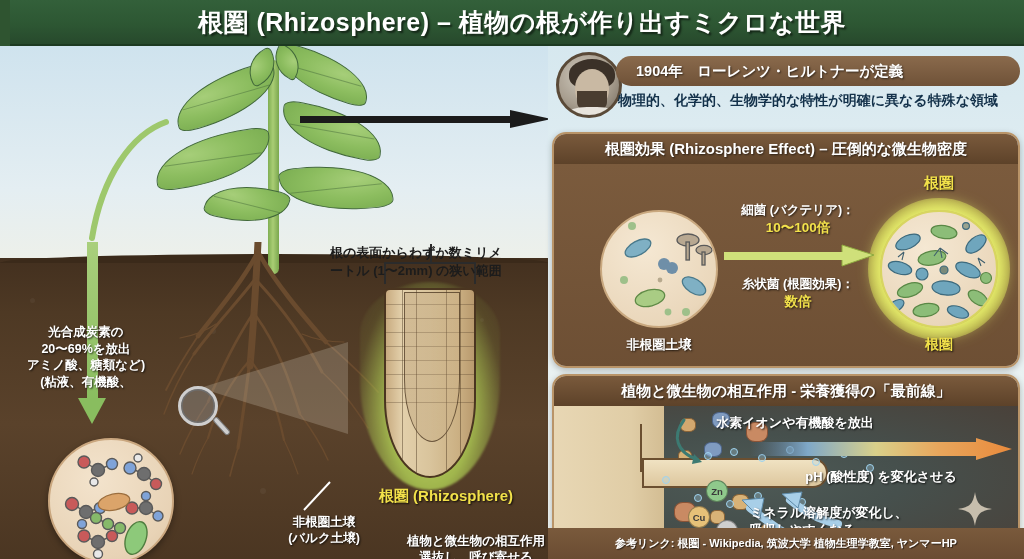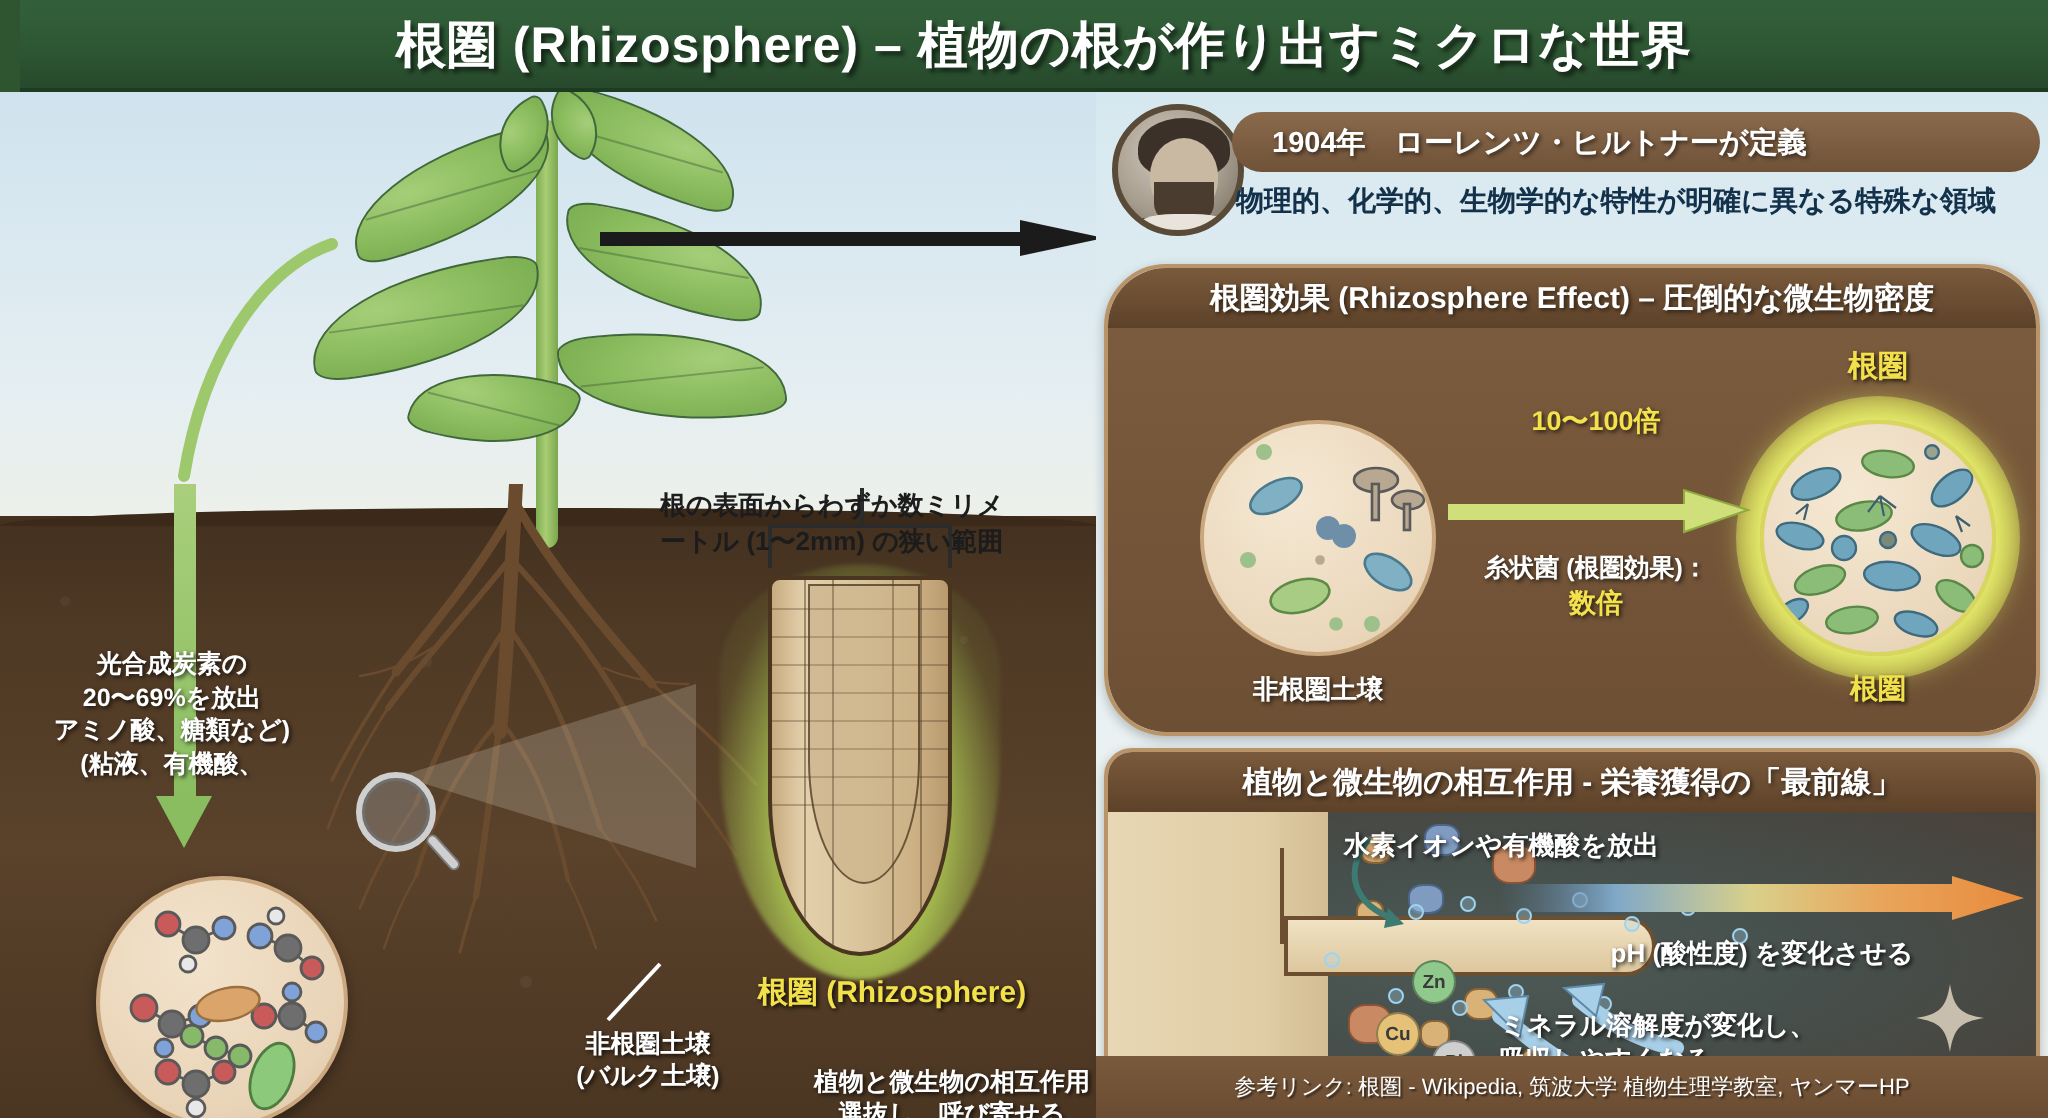--- a/index.html
+++ b/index.html
@@ -203,21 +203,21 @@
     border:2px solid #b99468;
     box-shadow: 0 2px 6px rgba(0,0,0,.25);
   }
   .panel-hd{
     height:30px; background: linear-gradient(180deg,#7a5a3c,#5d4229);
     display:flex; align-items:center; justify-content:center;
   }
   .panel-hd .ph{ color:#fff; font-size:15px; font-weight:bold; text-shadow:1px 1px 2px rgba(0,0,0,.6);}
 
   
-  #panelA{ left:4px; top:86px; width:468px; height:236px;border-radius:31px; }
+  #panelA{ left:4px; top:86px; width:468px; height:236px; }
   #panelA .body{ position:absolute; left:0; top:30px; width:100%; height:206px;
     background: linear-gradient(180deg,#7b5b3d 0%, #6d4f34 100%); }
   .circ{
     position:absolute; border-radius:50%;
     background: radial-gradient(circle at 38% 32%, #f5e8d3 0%, #ead7bb 72%, #ddc7a7 100%);
     border:2px solid #c6a madeleine;
     overflow:hidden;
   }
   #circL{ left:46px; top:46px; width:118px; height:118px; border:2px solid #c9a87f; }
   #circRwrap{
@@ -271,21 +271,21 @@
   }
   .hplus{ position:absolute; border-radius:50%; border:1.6px solid #9fd3ef; background:rgba(170,215,240,.30); }
   .phgrad{
     position:absolute; left:196px; top:32px; width:262px; height:22px;
   }
   .phtxt{
     position:absolute; left:210px; top:62px; width:234px; text-align:center;
     color:#ffffff; font-size:13px; font-weight:bold; text-shadow:1px 1px 2px rgba(0,0,0,.8);
   }
   .exutxt{
-    position:absolute; left:118px; top:8px; width:246px; text-align:left;
+    position:absolute; left:118px; top:8px; width:246px; text-align:center;
     color:#ffffff; font-size:13px; font-weight:bold; text-shadow:1px 1px 2px rgba(0,0,0,.8);
   }
   .mineraltxt{
     position:absolute; left:196px; top:98px; width:246px;
     color:#ffffff; font-size:13px; font-weight:bold; line-height:17px;
     text-shadow:1px 1px 2px rgba(0,0,0,.8);
   }
   .ion{
     position:absolute; width:22px; height:22px; border-radius:50%;
     display:flex; align-items:center; justify-content:center;
@@ -293,21 +293,21 @@
     border:1.5px solid rgba(0,0,0,.35);
   }
   .grain{ position:absolute; border-radius:40%; }
 
   
   .footer{
     position:absolute; left:548px; top:528px; width:476px; height:31px;
     background: linear-gradient(180deg,#7a5a3c,#6a4c32);
     display:flex; align-items:center; justify-content:center;
   }
-  .footer .ft{ color:#ffffff; font-size:11px; font-weight:normal; text-shadow:1px 1px 1px rgba(0,0,0,.6);text-align:right; }
+  .footer .ft{ color:#ffffff; font-size:11px; font-weight:bold; text-shadow:1px 1px 1px rgba(0,0,0,.6);text-align:right; }
   .sparkle{ position:absolute; left:958px; top:492px; width:34px; height:34px; }
 </style>
 </head>
 <body>
 
 <div id="root">
 
   <div class="titlebar">
     <div class="t">根圏 (Rhizosphere) – 植物の根が作り出すミクロな世界</div>
   </div>
@@ -567,20 +567,21 @@
             <g stroke="#3f5f6e" stroke-width="1.1" fill="none">
               <path d="M58 36 l-6 8 M58 36 l2 10 M58 36 l8 6"></path>
               <path d="M22 40 l-6 5 M22 40 l-2 8"></path>
               <path d="M96 46 l7 5 M96 46 l3 8"></path>
             </g>
           </svg>
         </div>
         <div class="lblRhizoBot">根圏</div>
 
         <div class="midtxt" id="mt1">
+          <div class="l1">細菌 (バクテリア)：</div>
           <div class="l2">10〜100倍</div>
         </div>
 
         <svg class="grnarrow" viewBox="0 0 152 30">
           <path d="M0 16 L118 16 L118 5 L150 15 L118 26 L118 16 Z" fill="#cfe07a" stroke="#8faa3f" stroke-width="1"></path>
           <rect x="0" y="12" width="120" height="8" fill="#cfe07a" stroke="none"></rect>
         </svg>
 
         <div class="midtxt" id="mt2">
           <div class="l1">糸状菌 (根圏効果)：</div>

